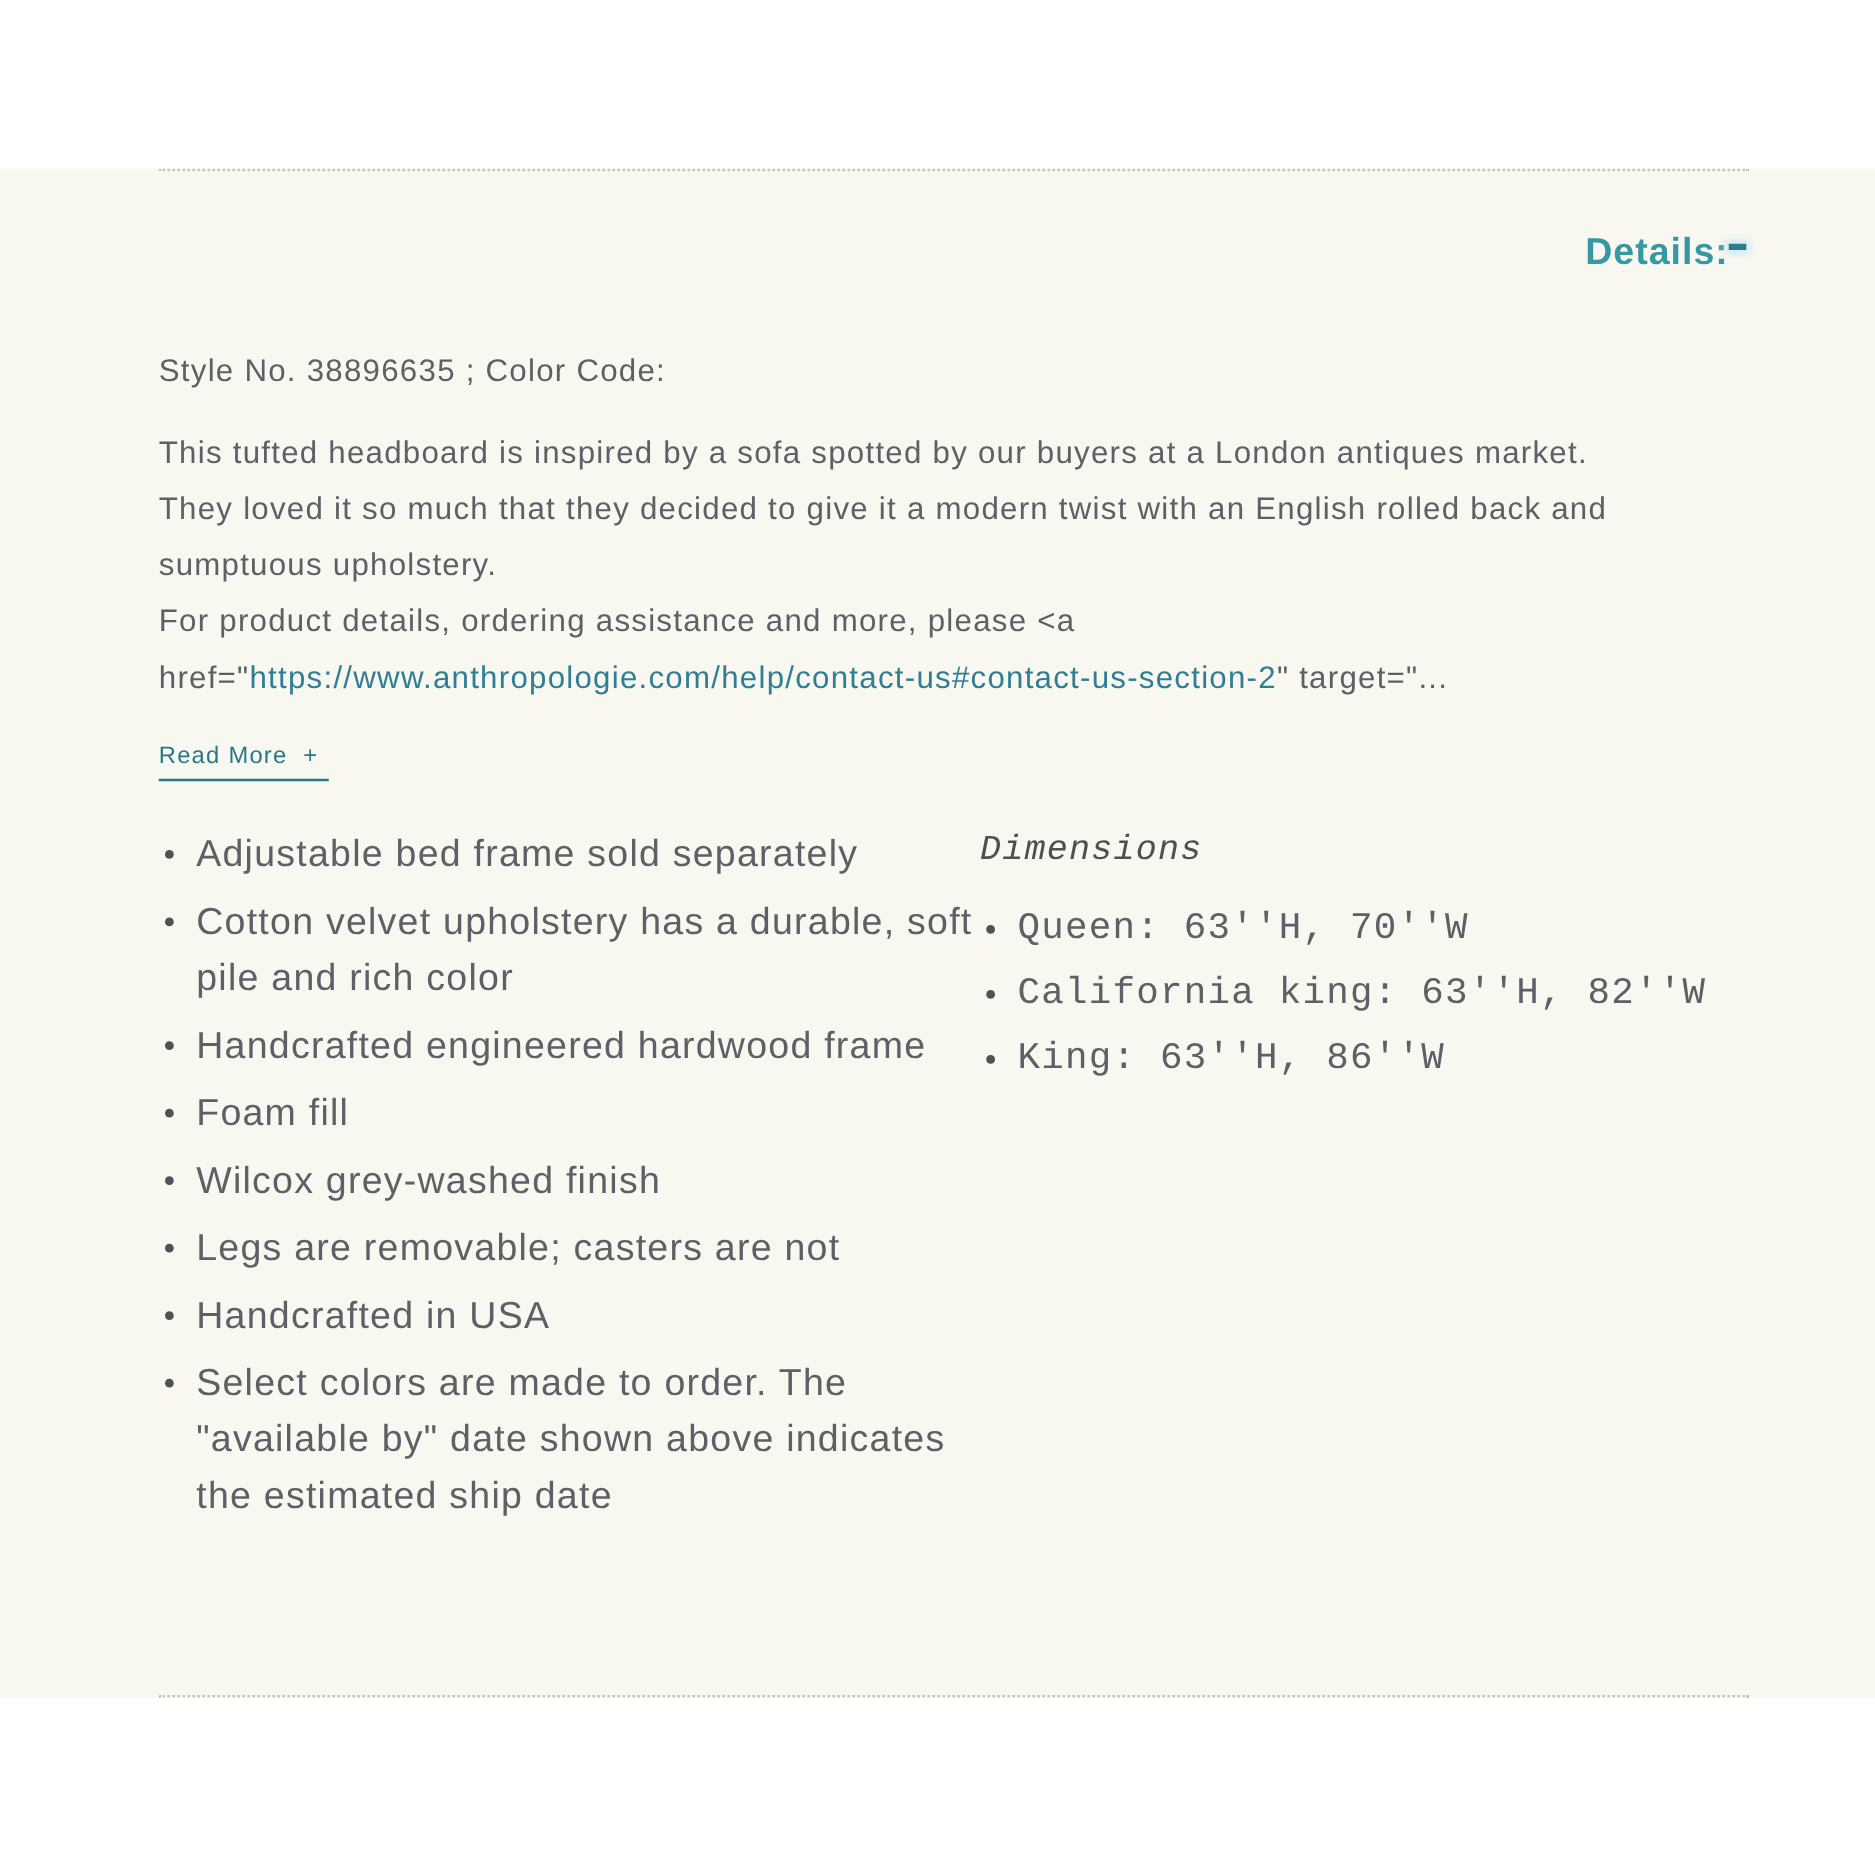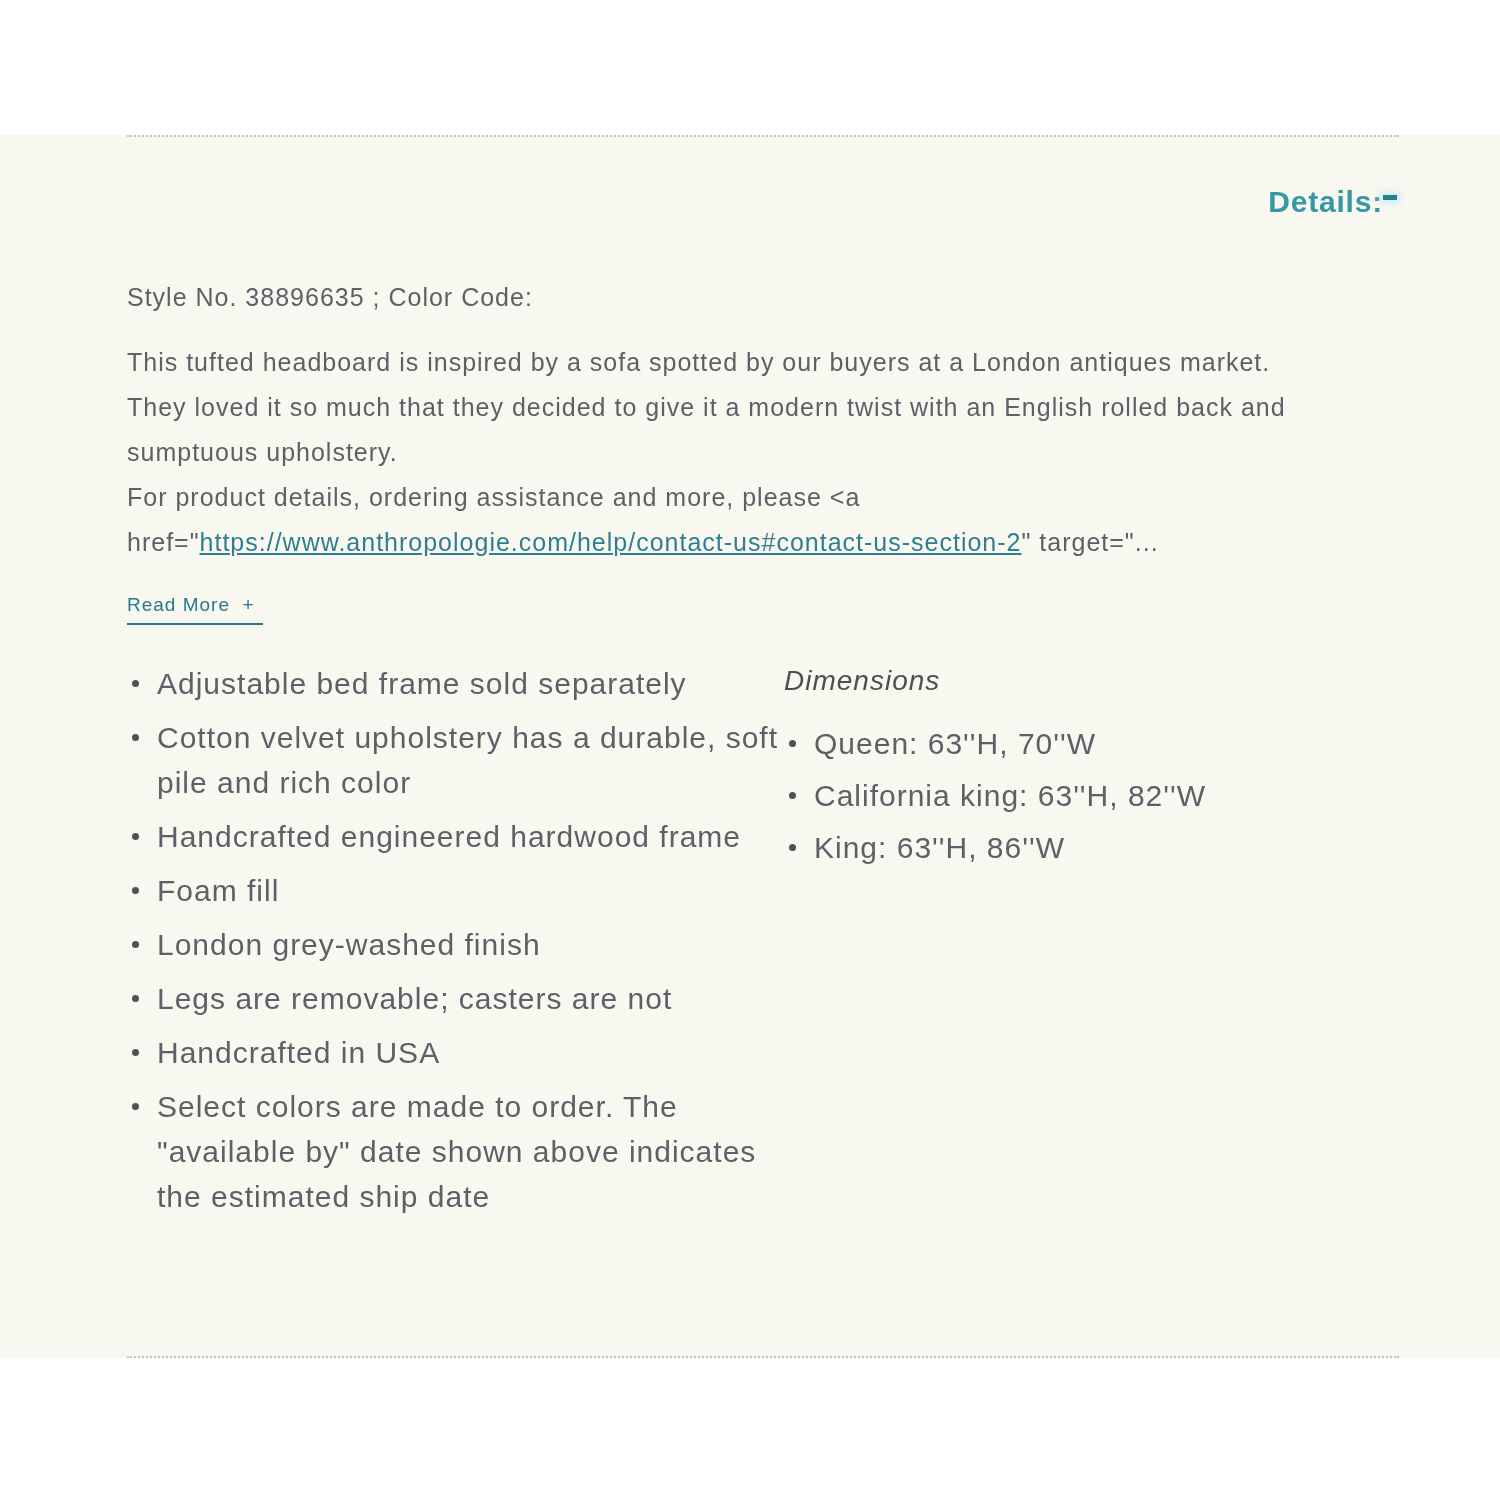--- a/index.html
+++ b/index.html
@@ -49,38 +49,38 @@
     cursor: pointer;
   }
   .body-text {
     font-size: 25px;
     line-height: 45px;
     letter-spacing: 1px;
     color: #5d6167;
   }
   .style-line { margin-top: 54px; }
   .description { margin-top: 20px; white-space: pre-line; }
-  .href-url { color: #2f7e93; text-decoration: underline; }
+  .href-url { color: #2f7e93; }
   .read-more {
     display: inline-block;
     margin-top: 26px;
     padding-bottom: 5px;
     padding-right: 8px;
     font-size: 19px;
     line-height: 27px;
     letter-spacing: 1px;
     white-space: pre;
     color: #28798a;
     border-bottom: 2px solid #28798a;
     text-decoration: none;
     cursor: pointer;
   }
   .columns { display: flex; margin-top: 36px; }
   .col-left { width: 657px; }
-  .col-right { flex: 1; }
+  .col-right { flex: 1; font-family: Liberation Mono, monospace; }
   ul.bullet-list { list-style: none; margin: 0; padding: 0; }
   ul.bullet-list li {
     position: relative;
     padding-left: 30px;
     margin-bottom: 9px;
     font-size: 30px;
     line-height: 45px;
     letter-spacing: 1px;
     color: #5d6167;
     white-space: pre-line;
@@ -129,21 +129,21 @@
     <a class="read-more">Read More  +</a>
 
     <div class="columns">
       <div class="col-left">
         <ul class="bullet-list feature-list">
             <li>Adjustable bed frame sold separately</li>
             <li>Cotton velvet upholstery has a durable, soft
 pile and rich color</li>
             <li>Handcrafted engineered hardwood frame</li>
             <li>Foam fill</li>
-            <li>London grey-washed finish</li>
+            <li>Wilcox grey-washed finish</li>
             <li>Legs are removable; casters are not</li>
             <li>Handcrafted in USA</li>
             <li>Select colors are made to order. The
 "available by" date shown above indicates
 the estimated ship date</li>
           </ul>
       </div>
       <div class="col-right">
         <h3 class="dim-title">Dimensions</h3>
         <ul class="bullet-list dim-list">

